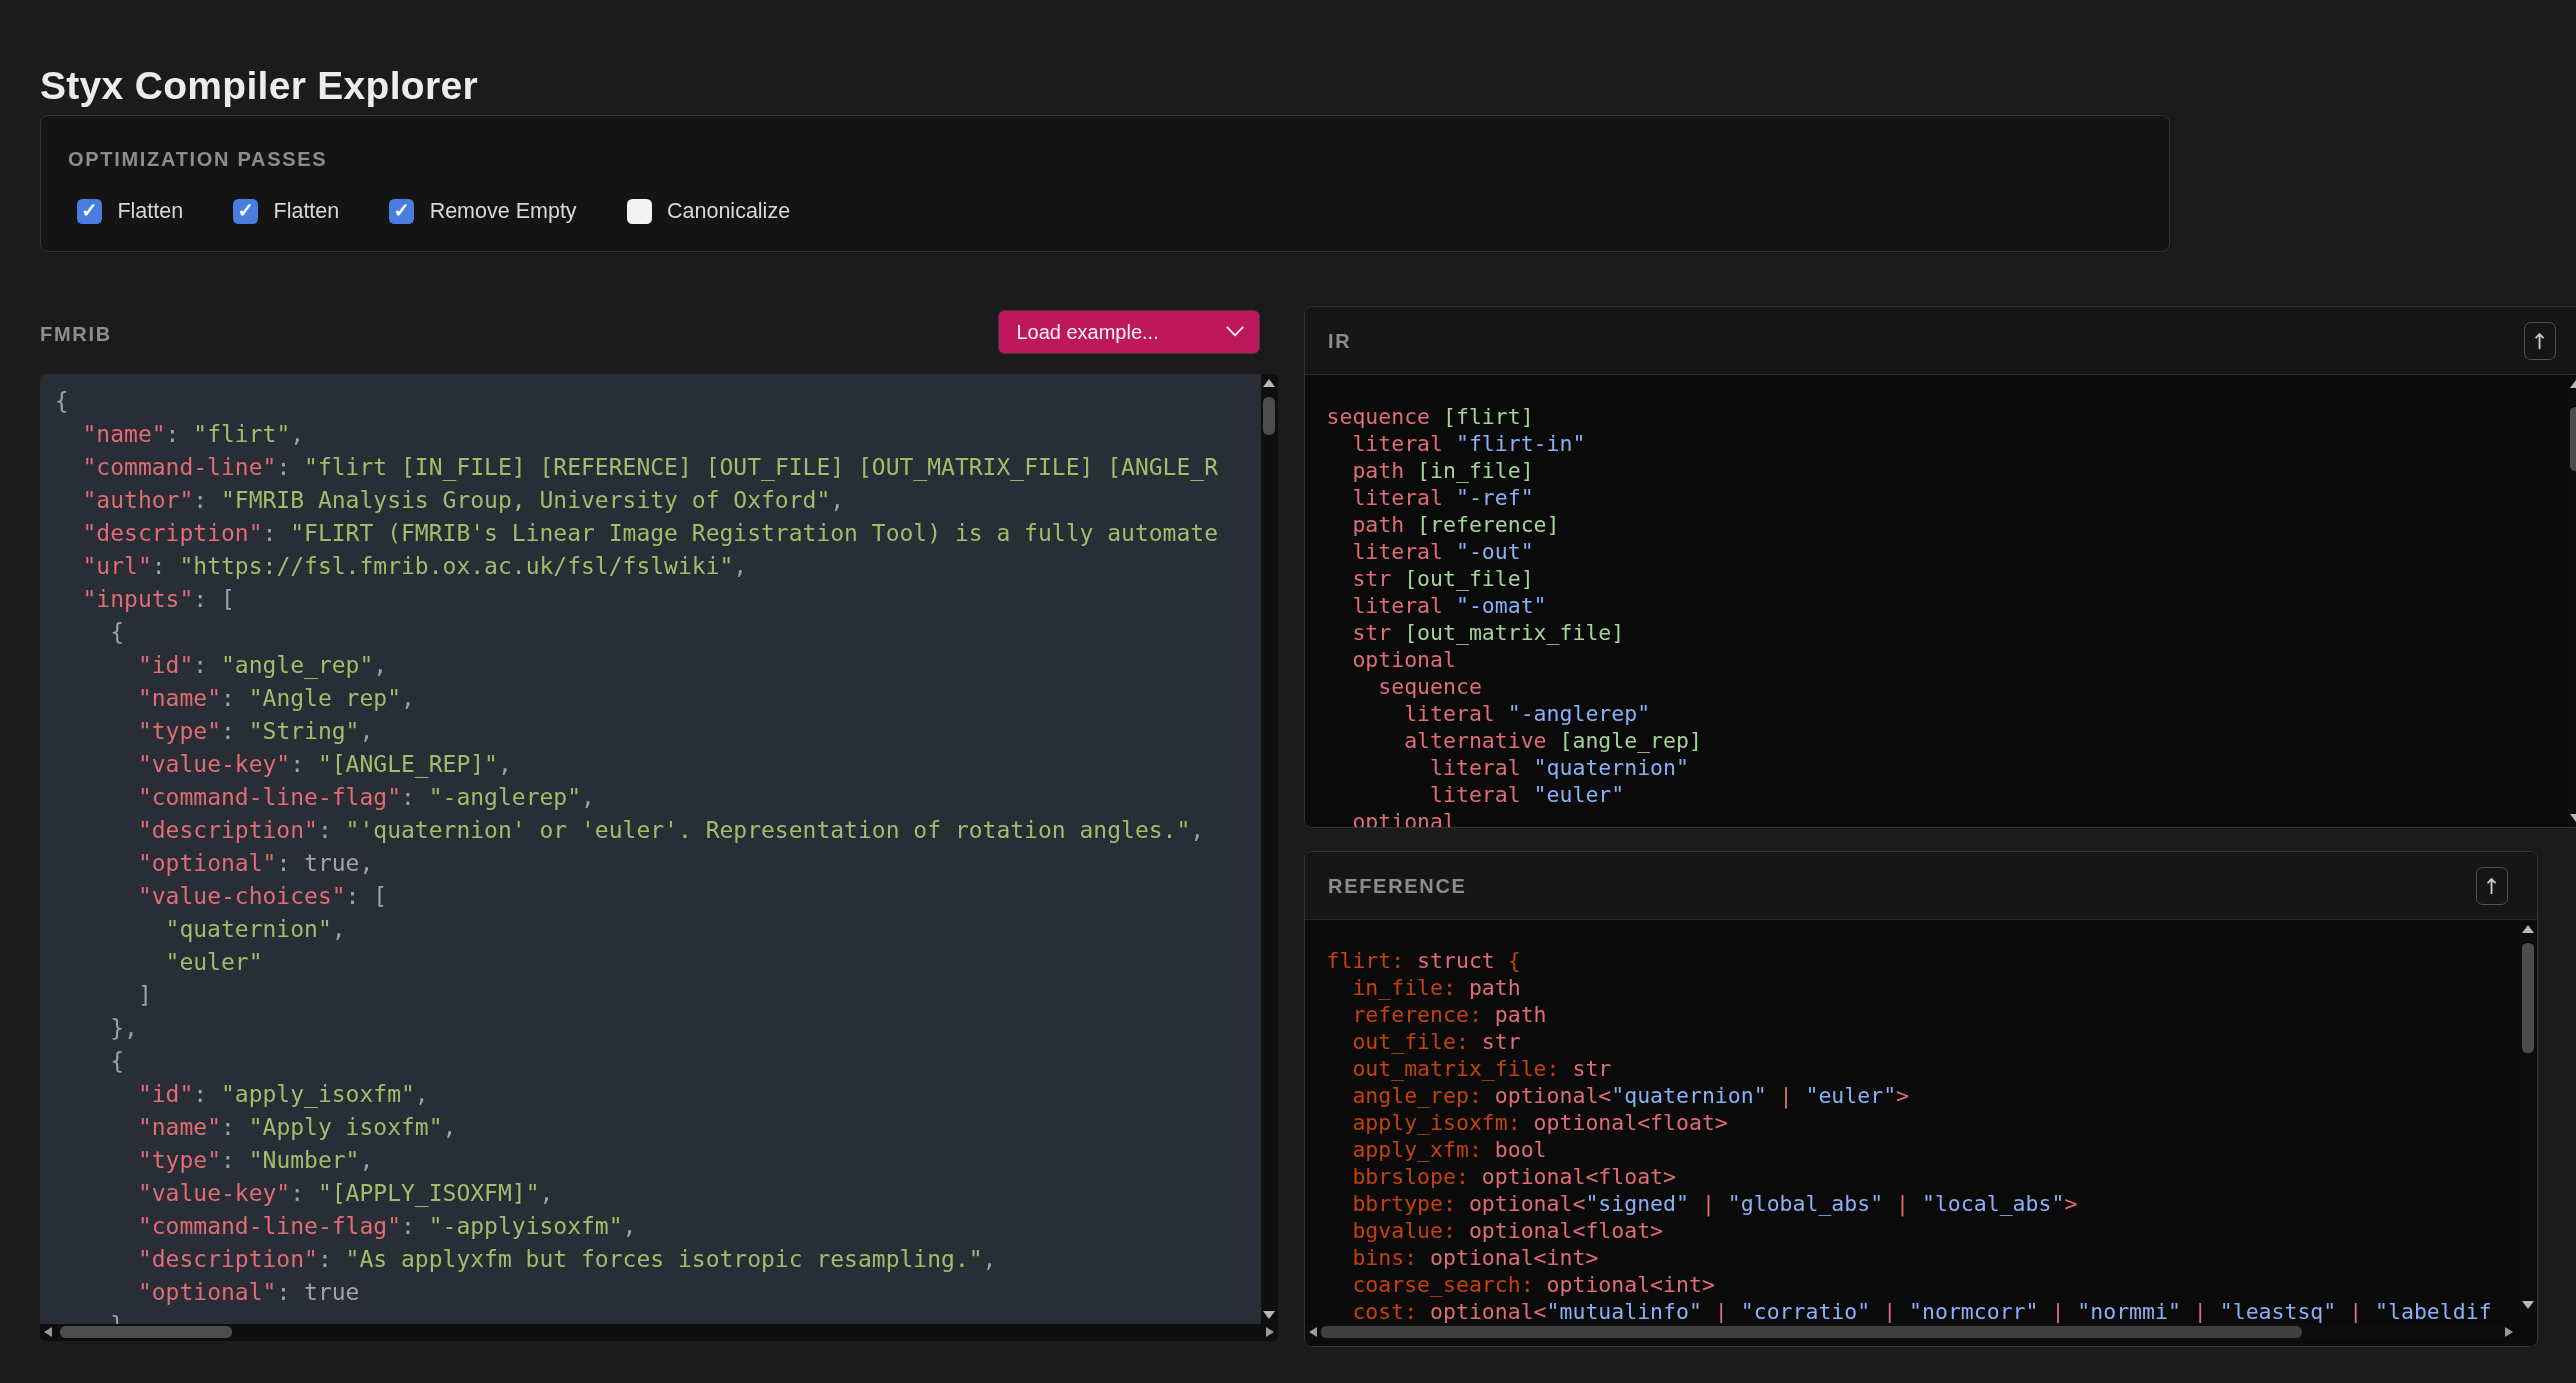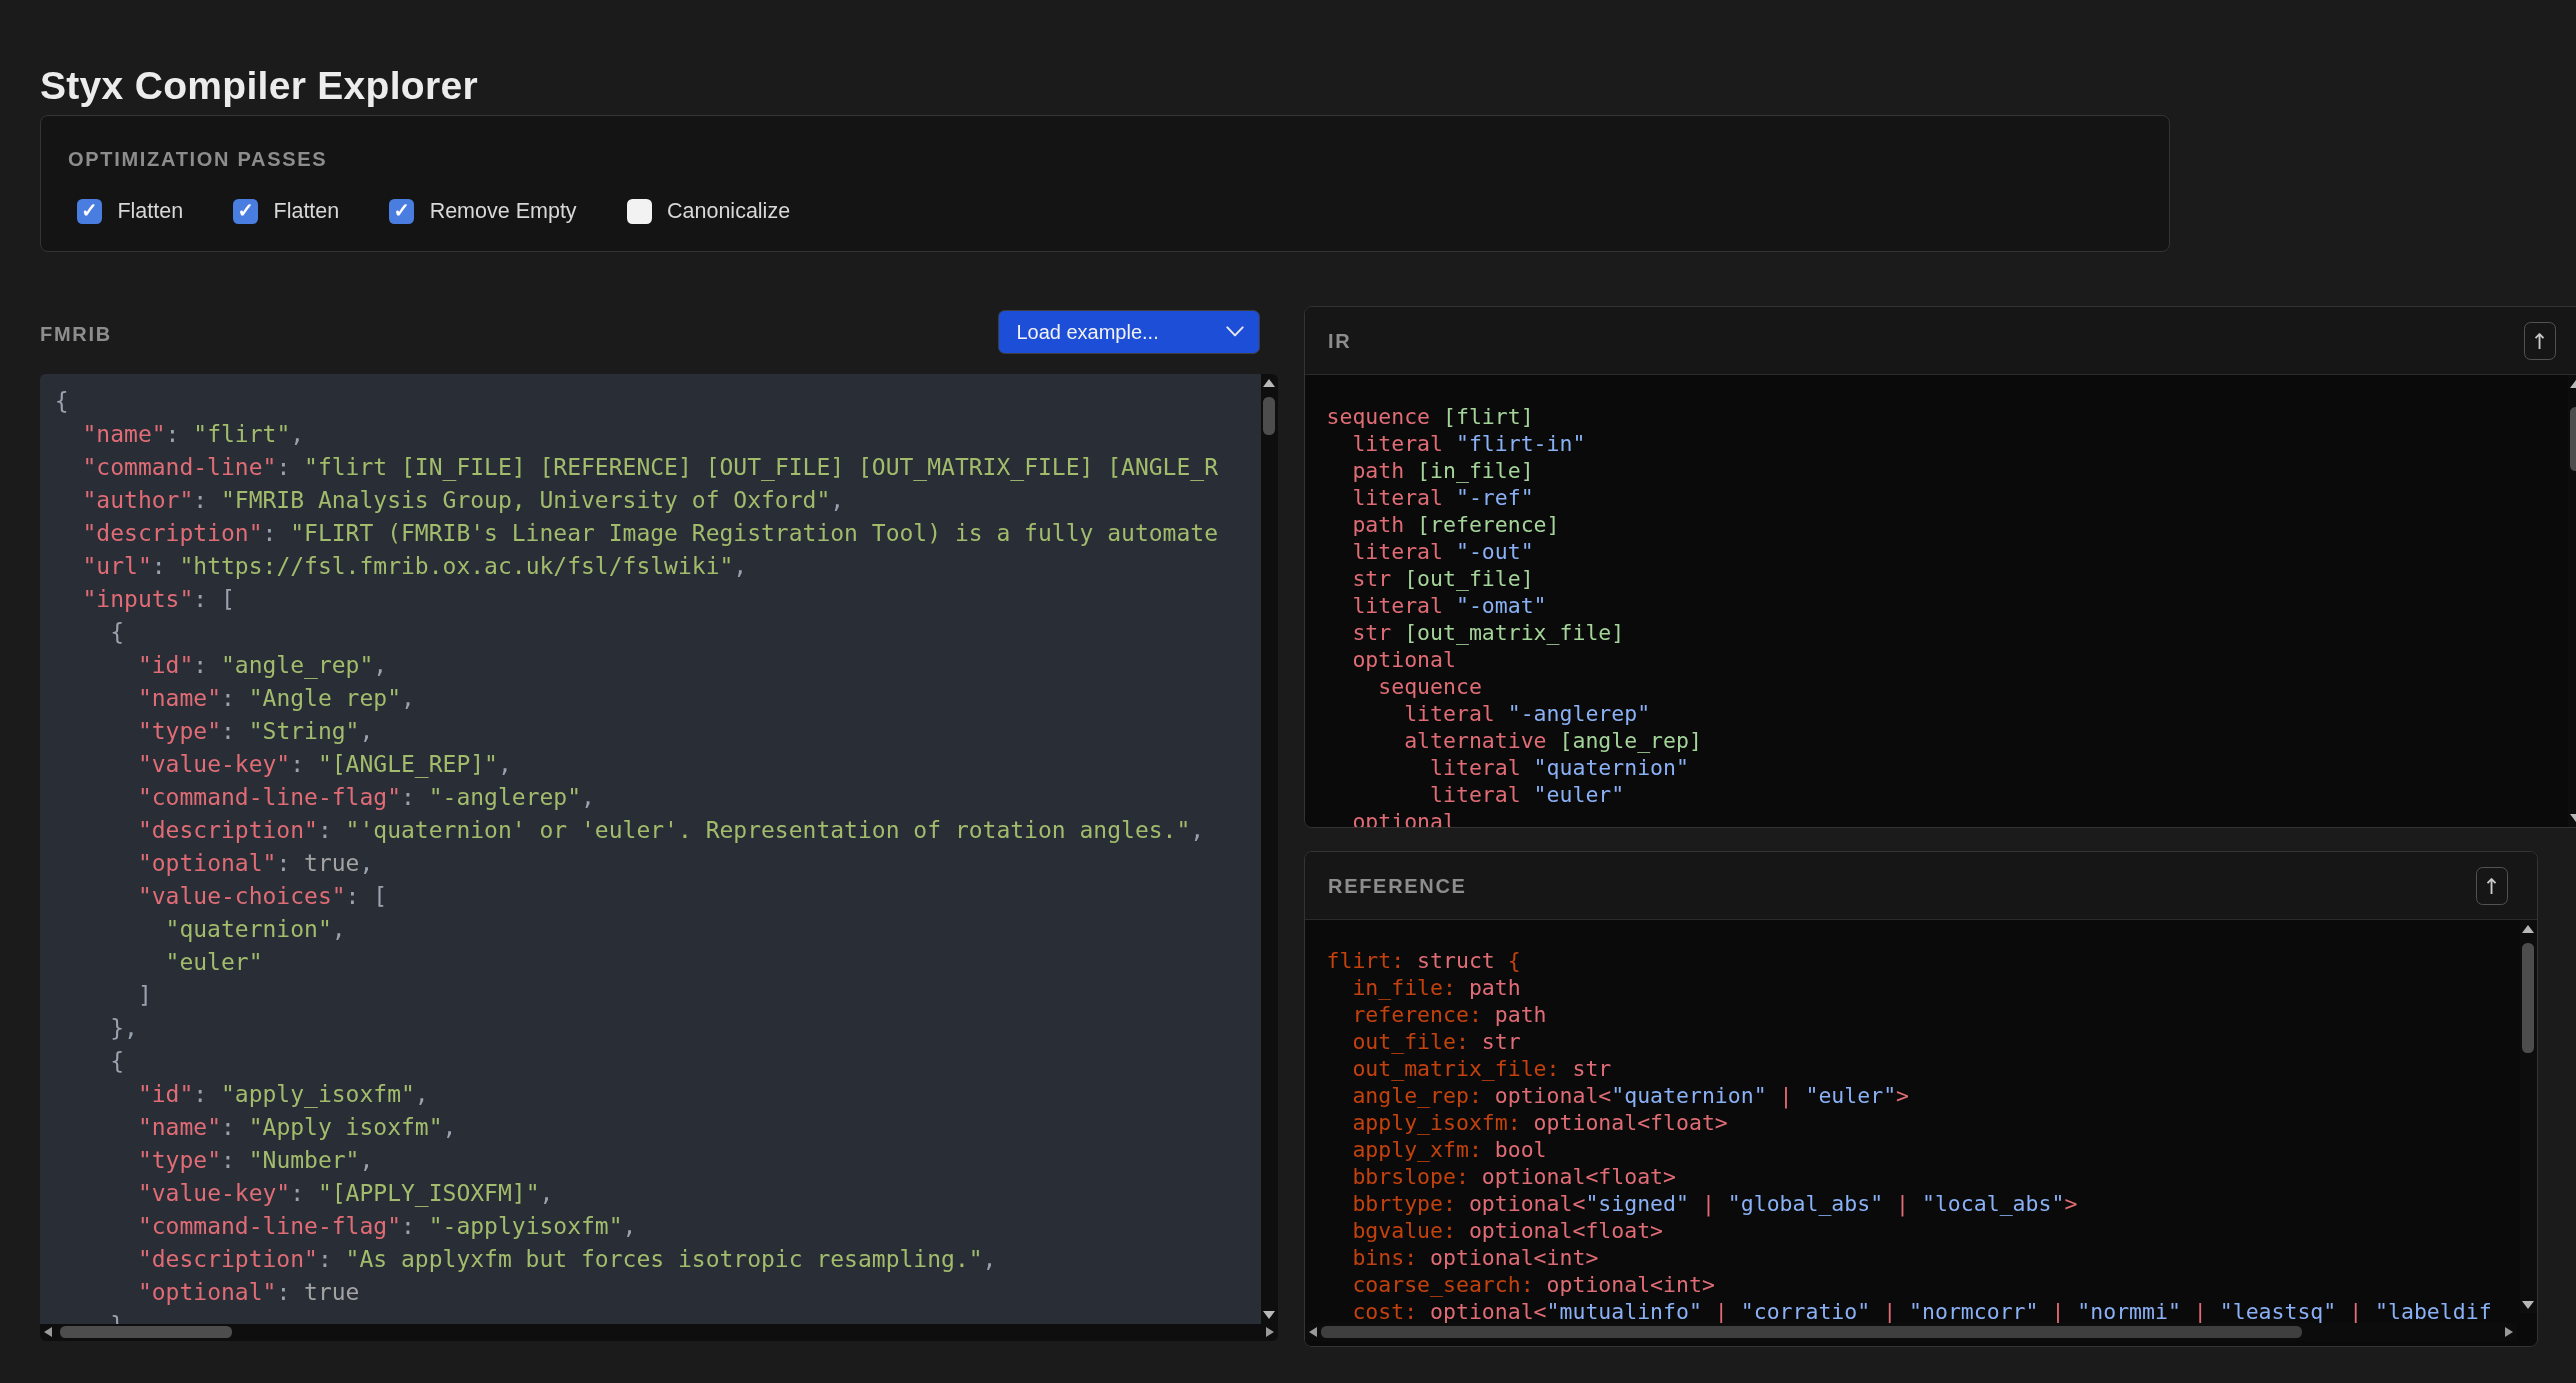--- a/index.html
+++ b/index.html
@@ -15,21 +15,21 @@
   #passes .section-heading{position:absolute;left:27px;top:32px;}
   .pass-row{position:absolute;left:36px;top:79px;height:32px;display:flex;align-items:center;gap:50px;}
   .pass-item{display:flex;align-items:center;gap:15.4px;cursor:pointer;}
   .cb{width:25px;height:25px;border-radius:5.4px;background:#f2f2f2;display:flex;align-items:center;justify-content:center;flex:none;}
   .cb.on{background:#4a7de0;}
   .mark{color:#ffffff;font-size:19.5px;font-weight:700;line-height:1;}
   .pass-label{font-size:21.5px;color:#d8d8d8;}
 
   
   #input-heading{position:absolute;left:40px;top:323px;}
-  #load-example{position:absolute;left:998px;top:310px;width:262px;height:44px;background:#1d4ed8;
+  #load-example{position:absolute;left:998px;top:310px;width:262px;height:44px;background:#be185d;
     border:1.3px solid #3d3d3d;border-radius:6.7px;box-sizing:border-box;display:flex;align-items:center;
     justify-content:space-between;padding:0 14.8px 0 17.4px;color:#f2f2f2;font-size:20px;cursor:pointer;}
 
   #editor{position:absolute;left:40px;top:374px;width:1238px;height:967px;background:#282d36;border-radius:5.4px;overflow:hidden;}
 
   .code{position:absolute;white-space:pre;font-family:"DejaVu Sans Mono","Liberation Mono",monospace;}
   #editor .code{left:14.8px;top:10.7px;font-size:23px;line-height:33px;}
   #ir-code.code,#bindings-code.code{left:21.5px;font-size:21.5px;line-height:27px;}
   #ir-code.code{top:28px;}
   #bindings-code.code{top:27px;}

